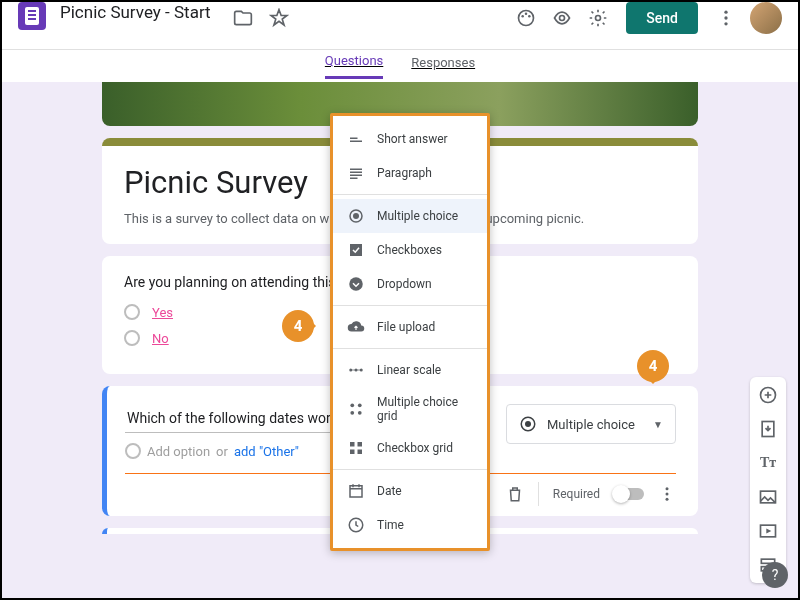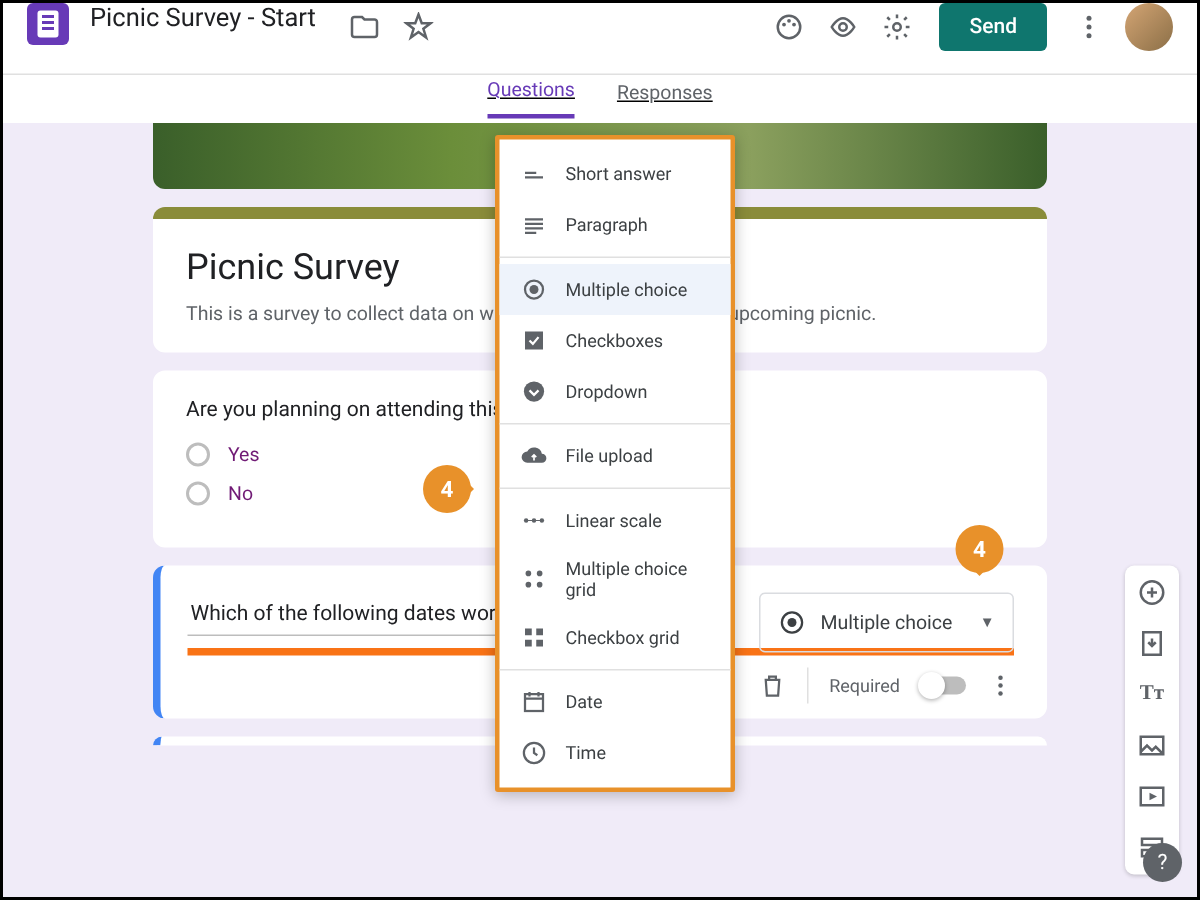--- a/index.html
+++ b/index.html
@@ -17,42 +17,42 @@
   
   .tabs { background: #fff; height: 32px; display: flex; align-items: center; justify-content: center; gap: 28px; text-decoration: underline; }
   .tab { font-size: 13px; color: #5f6368; padding-bottom: 8px; cursor: pointer; }
   .tab.active { color: #673ab7; border-bottom: 3px solid #673ab7; }
   
   .canvas { position: relative; padding: 0 40px; height: calc(100% - 80px); overflow: hidden; }
   .header-img { height: 44px; background: linear-gradient(90deg,#3a5f2a,#6b8e3a,#8ba05e,#3a5f2a); border-radius: 0 0 8px 8px; margin: 0 60px; }
   
   .card { background: #fff; border-radius: 8px; margin: 12px 60px; padding: 18px 22px; position: relative; }
   .title-card { border-top: 8px solid #8a8c3a; }
-  .form-title { font-size: 24px; color: #202124; margin-bottom: 10px; }
+  .form-title { font-size: 31px; color: #202124; margin-bottom: 10px; }
   .form-desc { font-size: 13px; color: #5f6368; }
   
   .q-card .q-text { font-size: 14px; color: #202124; margin-bottom: 14px; }
-  .opt-row { display: flex; align-items: center; gap: 12px; margin: 10px 0; font-size: 13px; color: #701a75; }
+  .opt-row { display: flex; align-items: center; gap: 12px; margin: 10px 0; font-size: 13px; color: #ec4899; text-decoration: underline; }
   .radio { width: 16px; height: 16px; border: 2px solid #bdbdbd; border-radius: 50%; }
   
   .active-card { border-left: 5px solid #4285f4; padding-left: 18px; padding-bottom: 10px; }
   .active-card .q-input { font-size: 14px; color: #202124; border: none; border-bottom: 1px solid #bdbdbd; width: 55%; padding: 6px 2px; background: transparent; }
   .type-selector { position: absolute; right: 22px; top: 18px; width: 170px; height: 40px; border: 1px solid #dadce0; border-radius: 4px; display: flex; align-items: center; padding: 0 12px; gap: 10px; font-size: 13px; color: #3c4043; cursor: pointer; }
   .type-selector .caret { margin-left: auto; color: #5f6368; font-size: 10px; }
   .add-option-row { display: flex; align-items: center; gap: 6px; font-size: 13px; color: #9e9e9e; margin: 10px 0 14px; }
   .add-other { color: #1a73e8; cursor: pointer; }
-  .card-footer { display: flex; align-items: center; justify-content: flex-end; gap: 14px; border-top: 5px solid #f97316; padding-top: 8px; margin-top: 8px; font-size: 12px; color: #5f6368; }
+  .card-footer { display: flex; align-items: center; justify-content: flex-end; gap: 14px; border-top: 1px solid #f97316; padding-top: 8px; margin-top: 8px; font-size: 12px; color: #5f6368; }
   .divider { width: 1px; height: 24px; background: #e0e0e0; }
   .toggle { width: 30px; height: 12px; background: #bdbdbd; border-radius: 6px; position: relative; }
   .toggle::after { content:''; position:absolute; left:-2px; top:-3px; width:18px; height:18px; background:#fff; border-radius:50%; box-shadow:0 1px 3px rgba(0,0,0,.3); }
   
   .vtoolbar { position: absolute; right: 12px; top: 375px; width: 36px; background: #fff; border-radius: 6px; box-shadow: 0 1px 3px rgba(0,0,0,.2); display: flex; flex-direction: column; align-items: center; padding: 6px 0; gap: 10px; }
   .vtoolbar .tbtn { width: 24px; height: 24px; display: flex; align-items: center; justify-content: center; color: #5f6368; cursor: pointer; }
   
-  .dropdown { position: absolute; left: 328px; top: 88px; width: 160px; background: #fff; box-shadow: 0 2px 10px rgba(0,0,0,.25); border: 3px solid #e8912a; border-radius: 2px; padding: 6px 0; z-index: 50; }
+  .dropdown { position: absolute; left: 328px; top: 111px; width: 160px; background: #fff; box-shadow: 0 2px 10px rgba(0,0,0,.25); border: 3px solid #e8912a; border-radius: 2px; padding: 6px 0; z-index: 50; }
   .dd-item { display: flex; align-items: center; gap: 12px; padding: 8px 14px; font-size: 12px; color: #3c4043; cursor: pointer; }
   .dd-item.selected { background: #eef3fb; }
   .dd-item .ico { width: 18px; display: flex; justify-content: center; color: #5f6368; }
   .dd-sep { height: 1px; background: #e0e0e0; margin: 4px 0; }
   
   .callout { position: absolute; width: 32px; height: 32px; background: #e8912a; border-radius: 50%; color: #fff; font-weight: bold; font-size: 15px; display: flex; align-items: center; justify-content: center; z-index: 60; }
   .callout::after { content:''; position:absolute; bottom:-8px; left:50%; transform:translateX(-50%); border:6px solid transparent; border-top-color:#e8912a; }
   .callout.right::after { bottom:auto; left:auto; right:-8px; top:50%; transform:translateY(-50%); border:6px solid transparent; border-left-color:#e8912a; }
   
   .help-fab { position: absolute; right: 10px; bottom: 10px; width: 26px; height: 26px; border-radius: 50%; background: #5f6368; color:#fff; display:flex; align-items:center; justify-content:center; font-size:14px; cursor:pointer; }
@@ -139,20 +139,26 @@
   <div class="card q-card active-card">
     <input class="q-input" value="Which of the following dates work" style="">
     <div class="type-selector">
       <svg viewBox="0 0 24 24">
           <circle cx="12" cy="12" r="9" fill="none" stroke="currentColor" stroke-width="2"></circle>
           <circle cx="12" cy="12" r="4"></circle>
         </svg>
       <span>Multiple choice</span>
       <span class="caret">▼</span>
     </div>
+    <div class="add-option-row">
+      <div class="radio"></div>
+      <span>Add option</span>
+      <span>or</span>
+      <span class="add-other">add "Other"</span>
+    </div>
     <div class="card-footer">
       <svg viewBox="0 0 24 24">
           <rect x="8" y="8" width="12" height="12" fill="none" stroke="currentColor" stroke-width="2"></rect>
           <rect x="4" y="4" width="12" height="12" fill="none" stroke="currentColor" stroke-width="2"></rect>
         </svg>
       <svg viewBox="0 0 24 24">
           <path d="M6 7h12l-1 14H7L6 7zm3-3h6v3H9V4z" fill="none" stroke="currentColor" stroke-width="2"></path>
         </svg>
       <div class="divider"></div>
       <span>Required</span>

